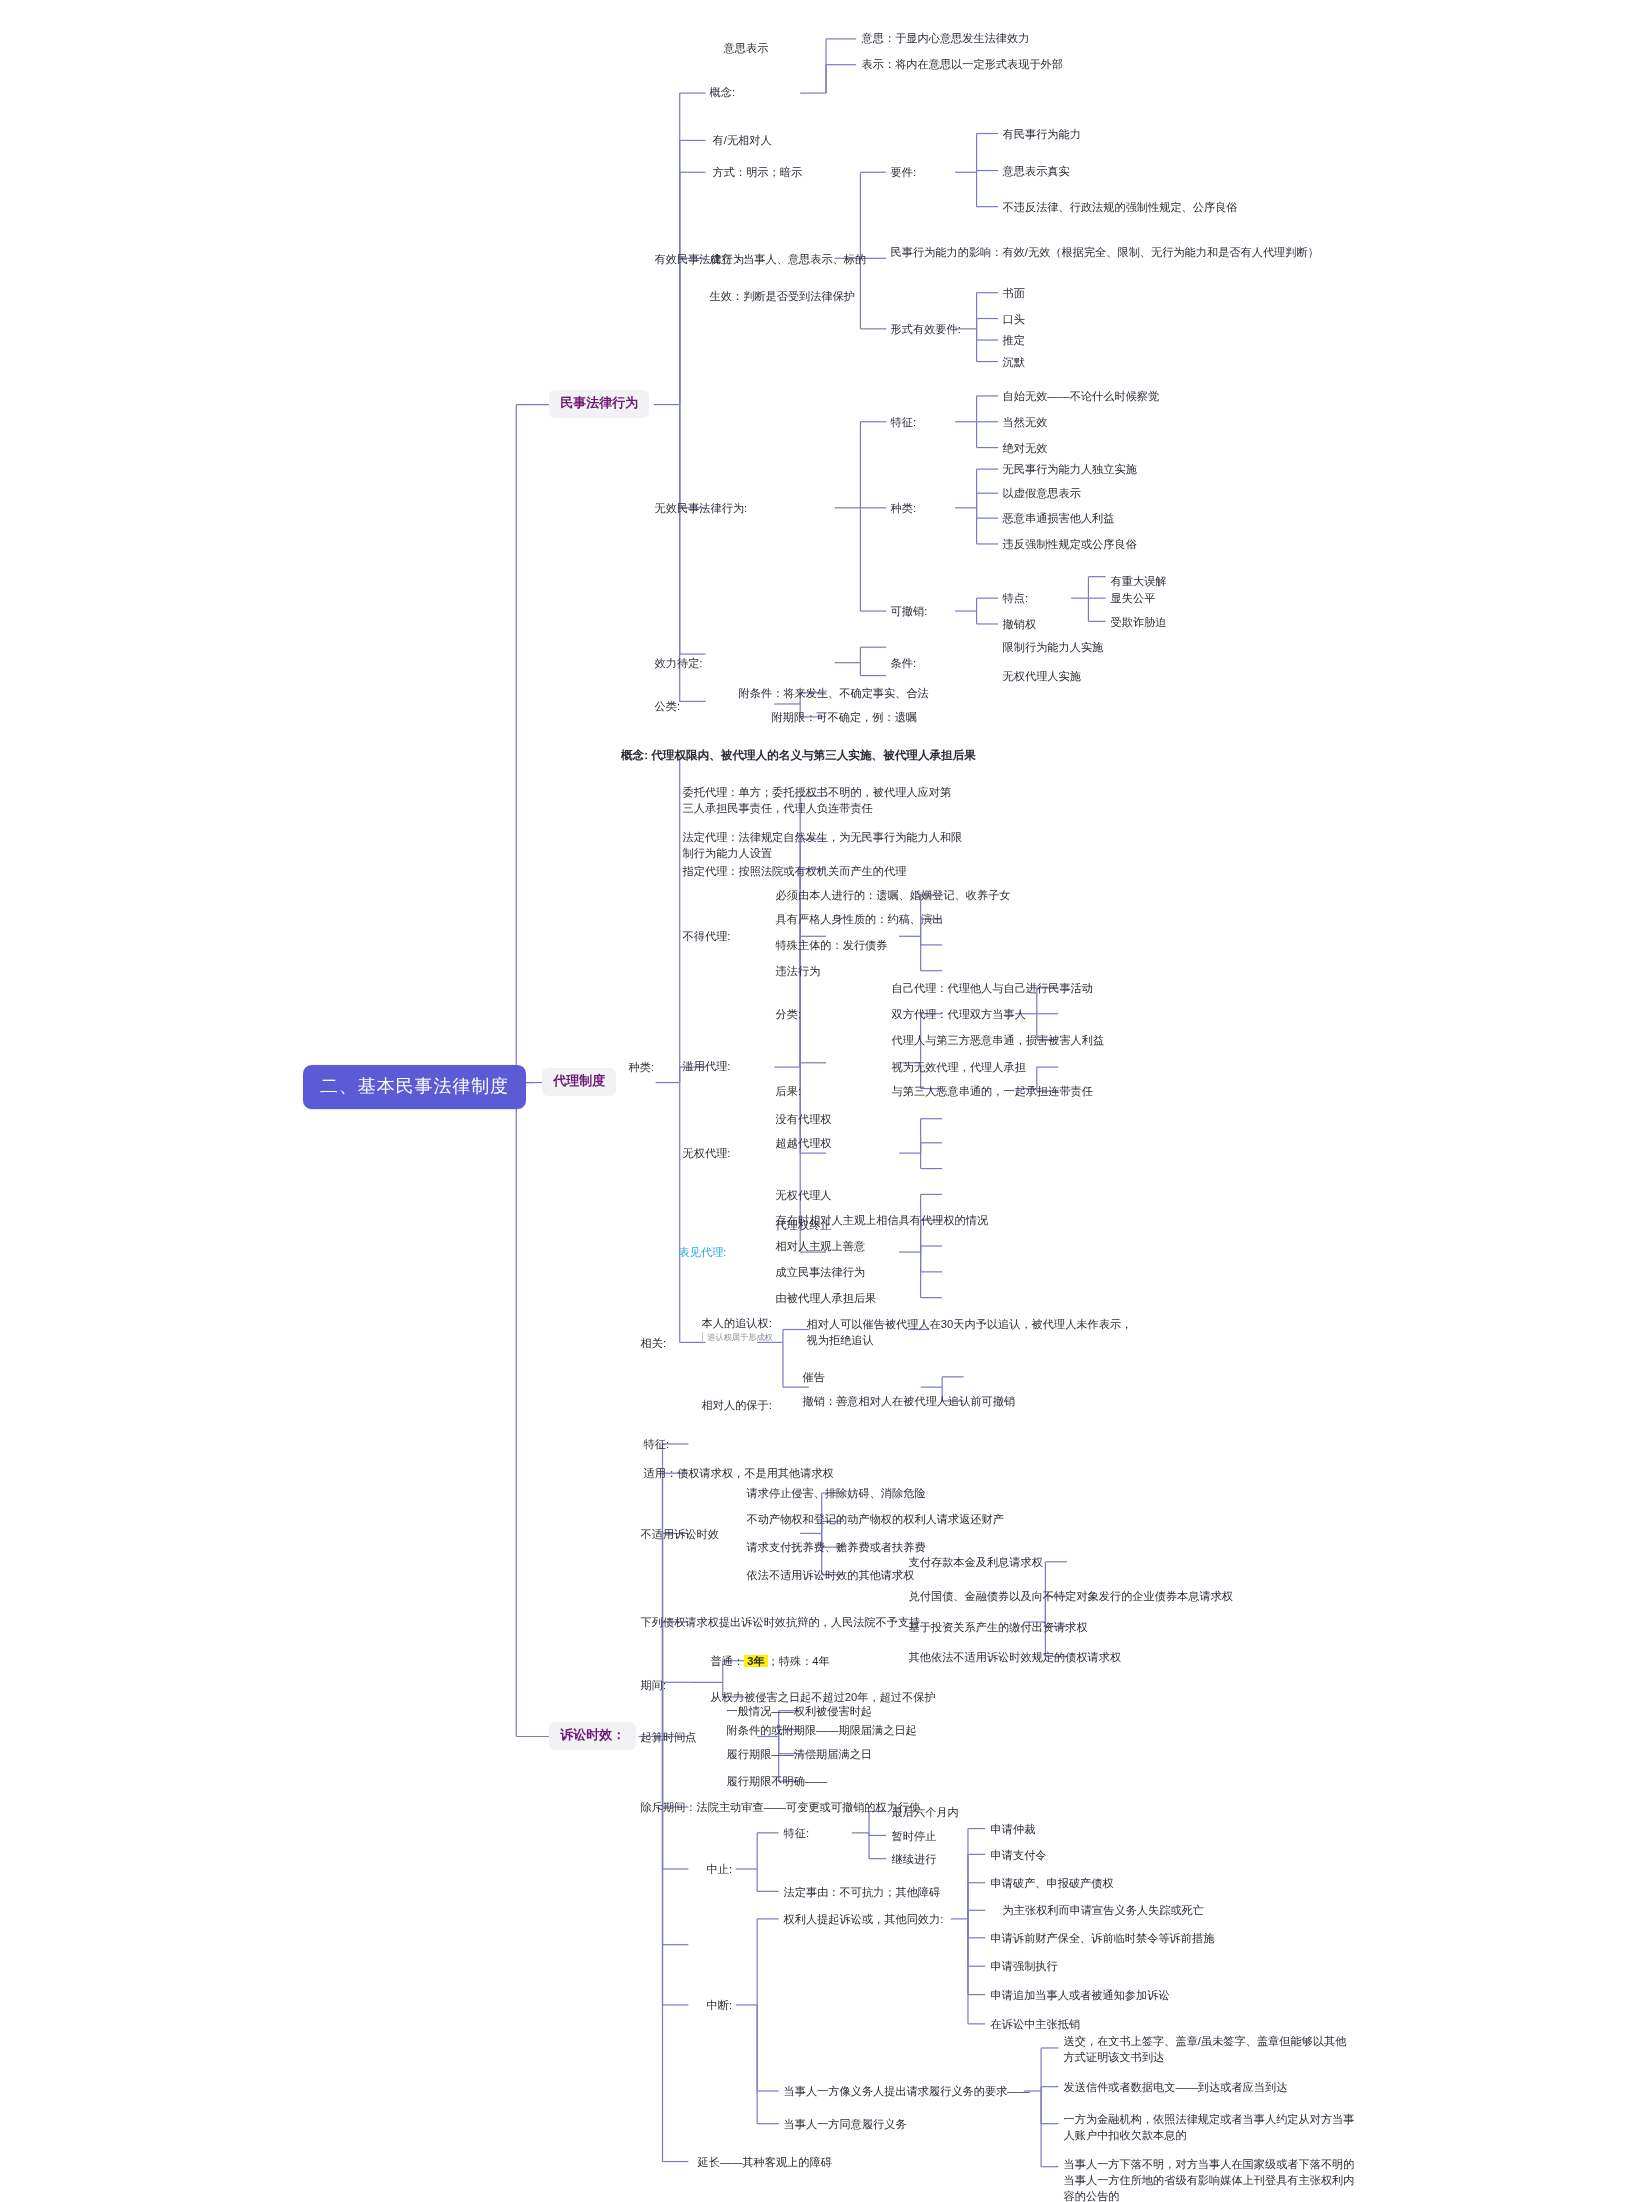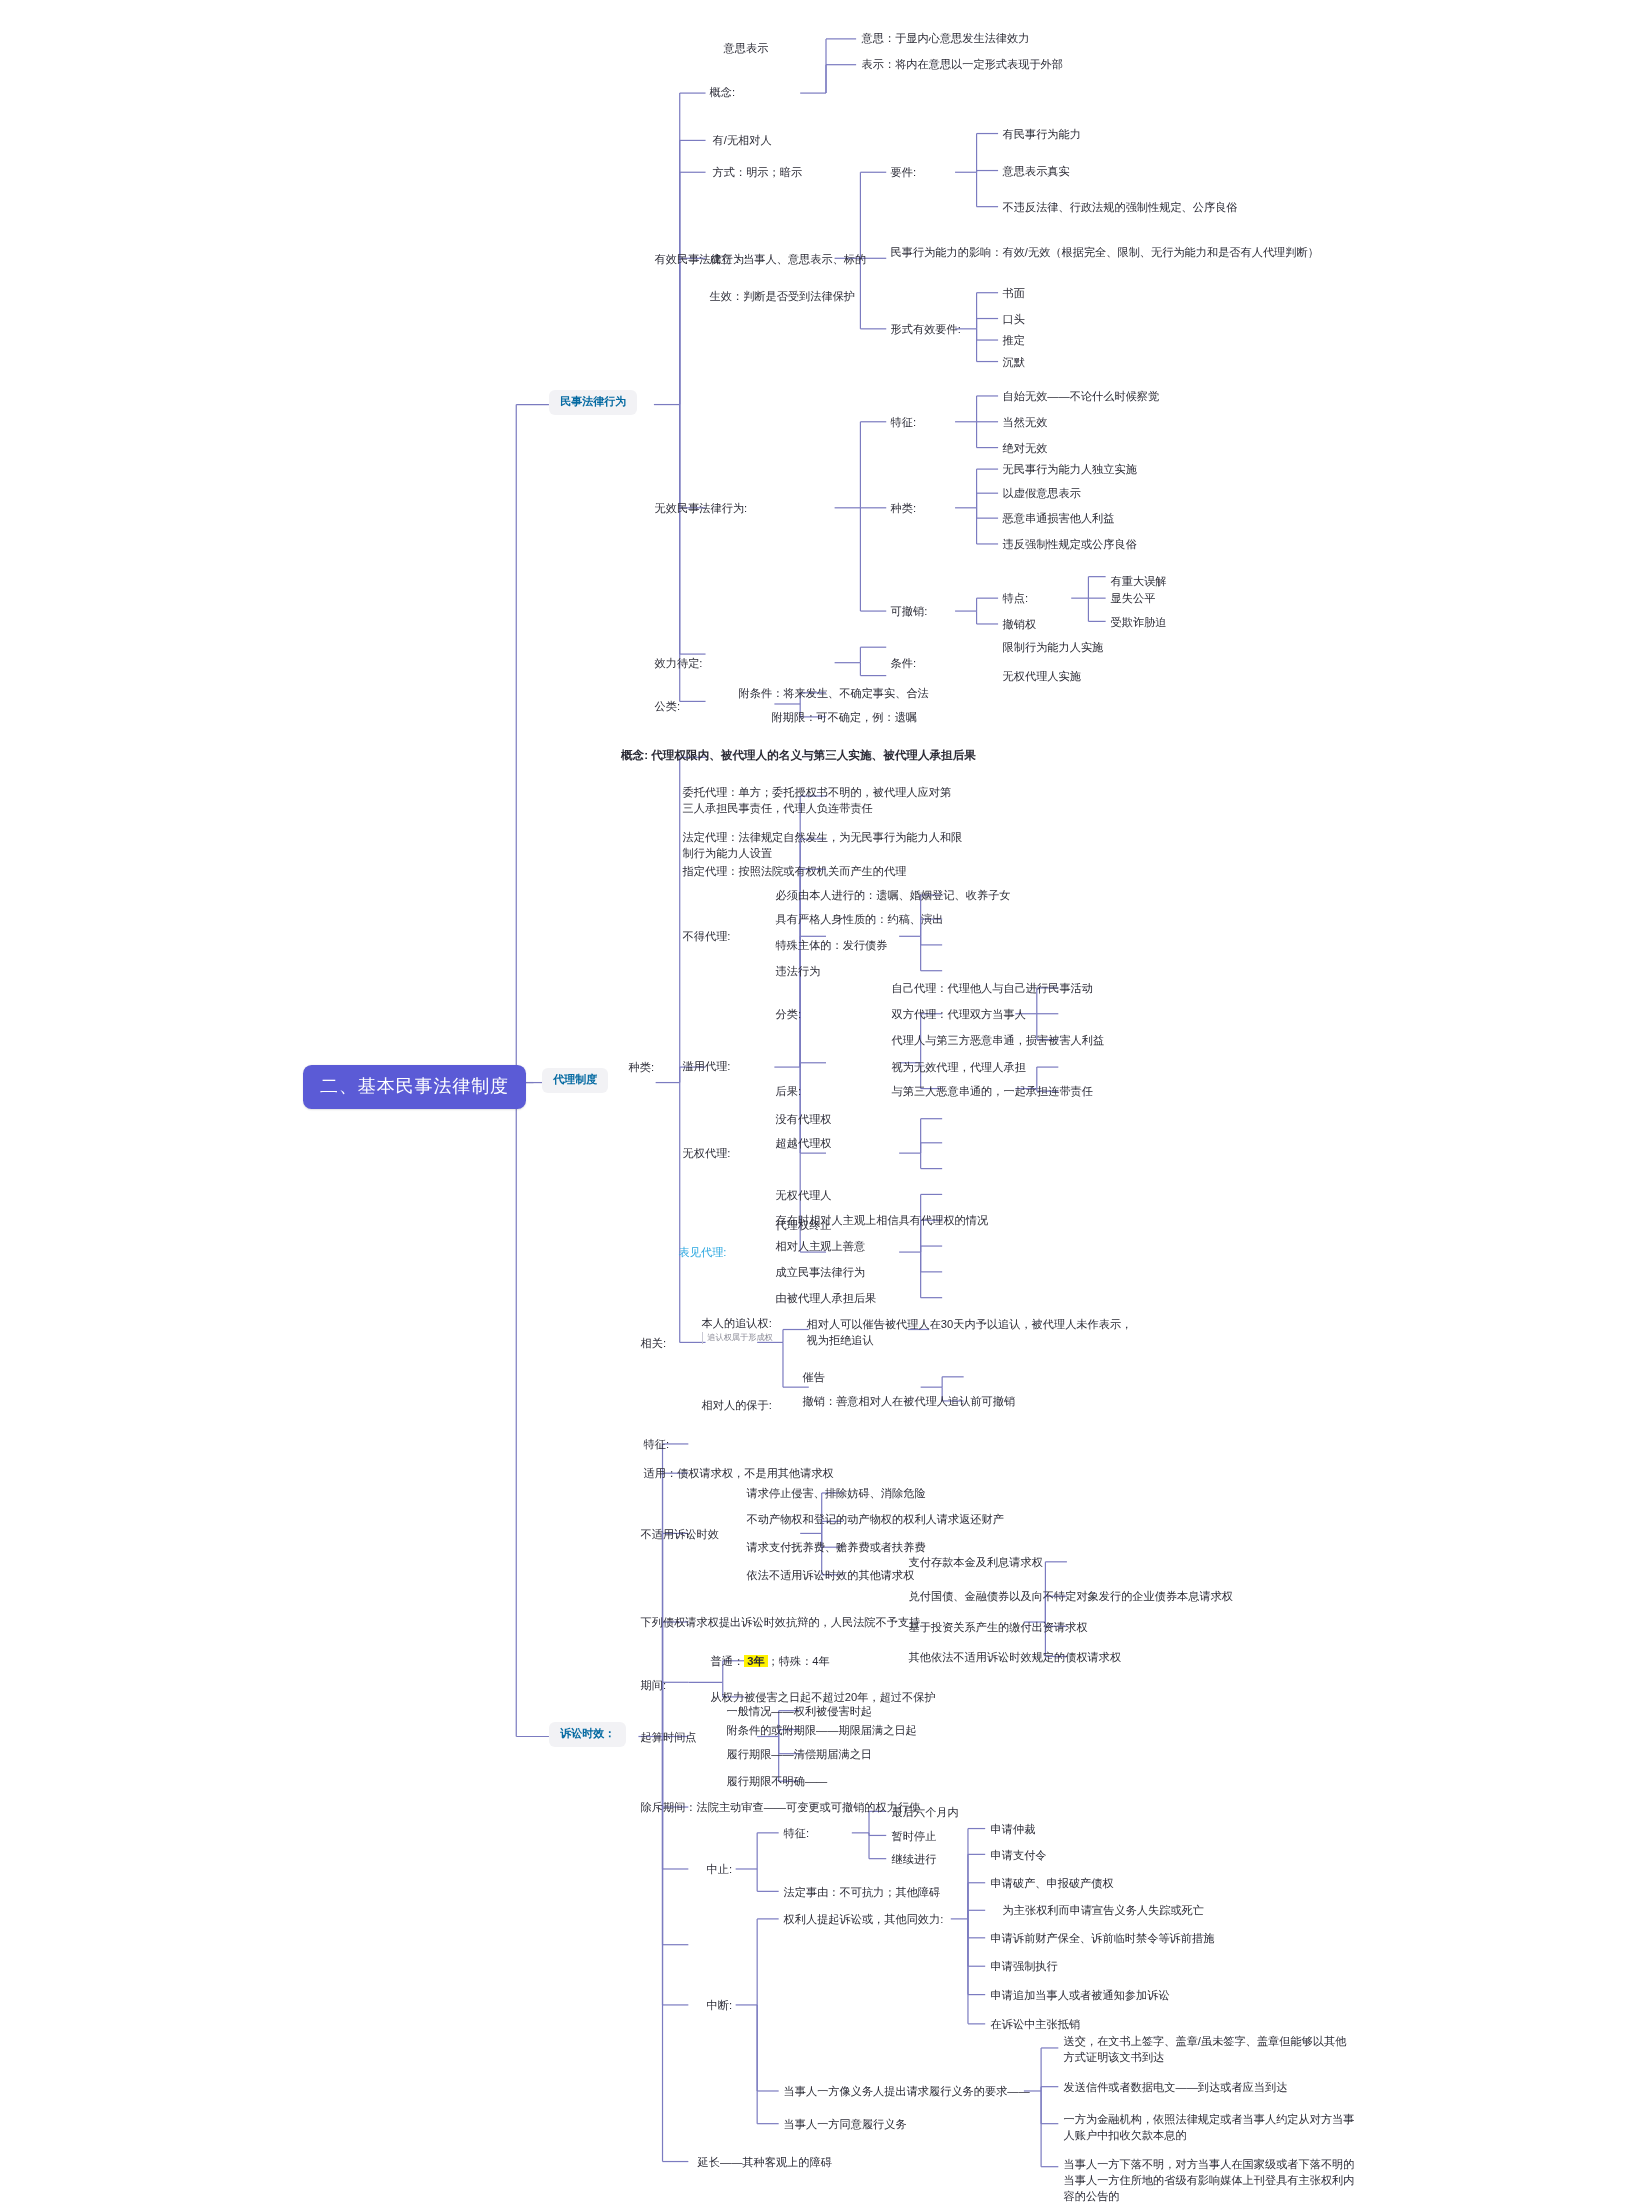--- a/index.html
+++ b/index.html
@@ -37,23 +37,23 @@
     font-size: 18px;
     font-weight: 500;
     letter-spacing: 0.9px;
     box-shadow: 0 0.9px 1.7px rgba(0,0,0,0.12);
   }
   
   .n-l1 {
     background: #f2f2f5;
     border-radius: 6px;
     padding: 4.3px 11.2px 5.2px 11.2px;
-    font-size: 11px;
+    font-size: 13px;
     font-weight: bold;
-    color: #0369a1;
+    color: #701a75;
   }
   
   .n-txt {
     font-size: 11.2px;
     padding: 1.7px 2.6px 2.6px 2.6px;
     color: #2b2b36;
   }
   .n-bold { font-weight: bold; font-size: 11.6px; }
   .n-blue { color: #2aa7e0; }
   .n-note {

